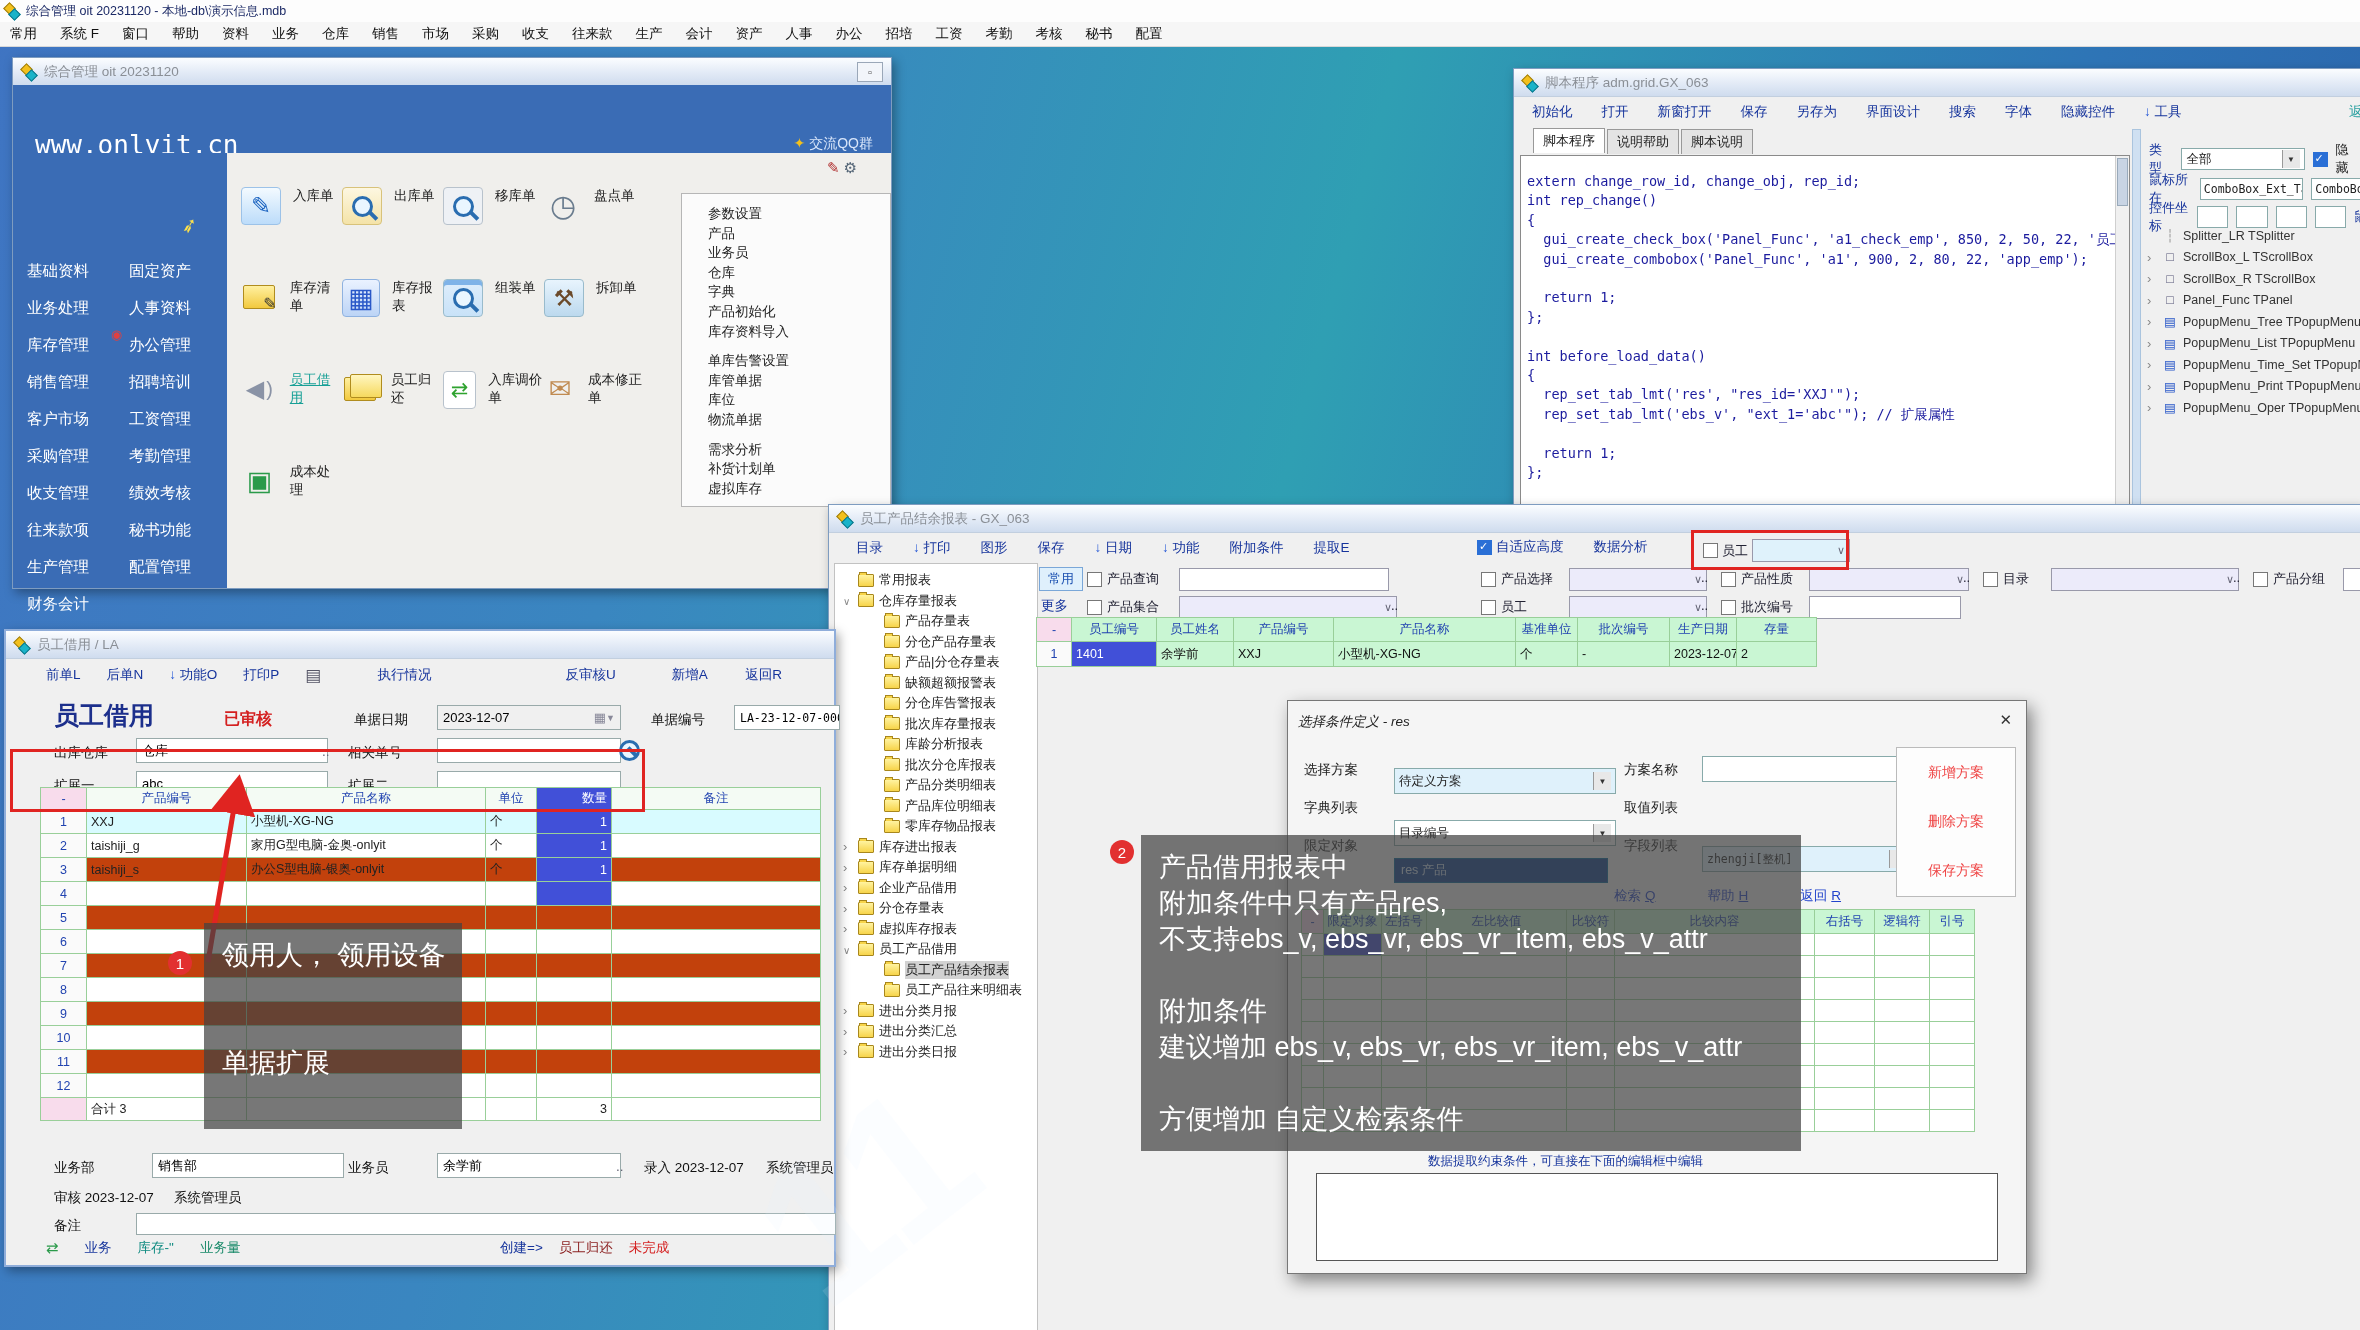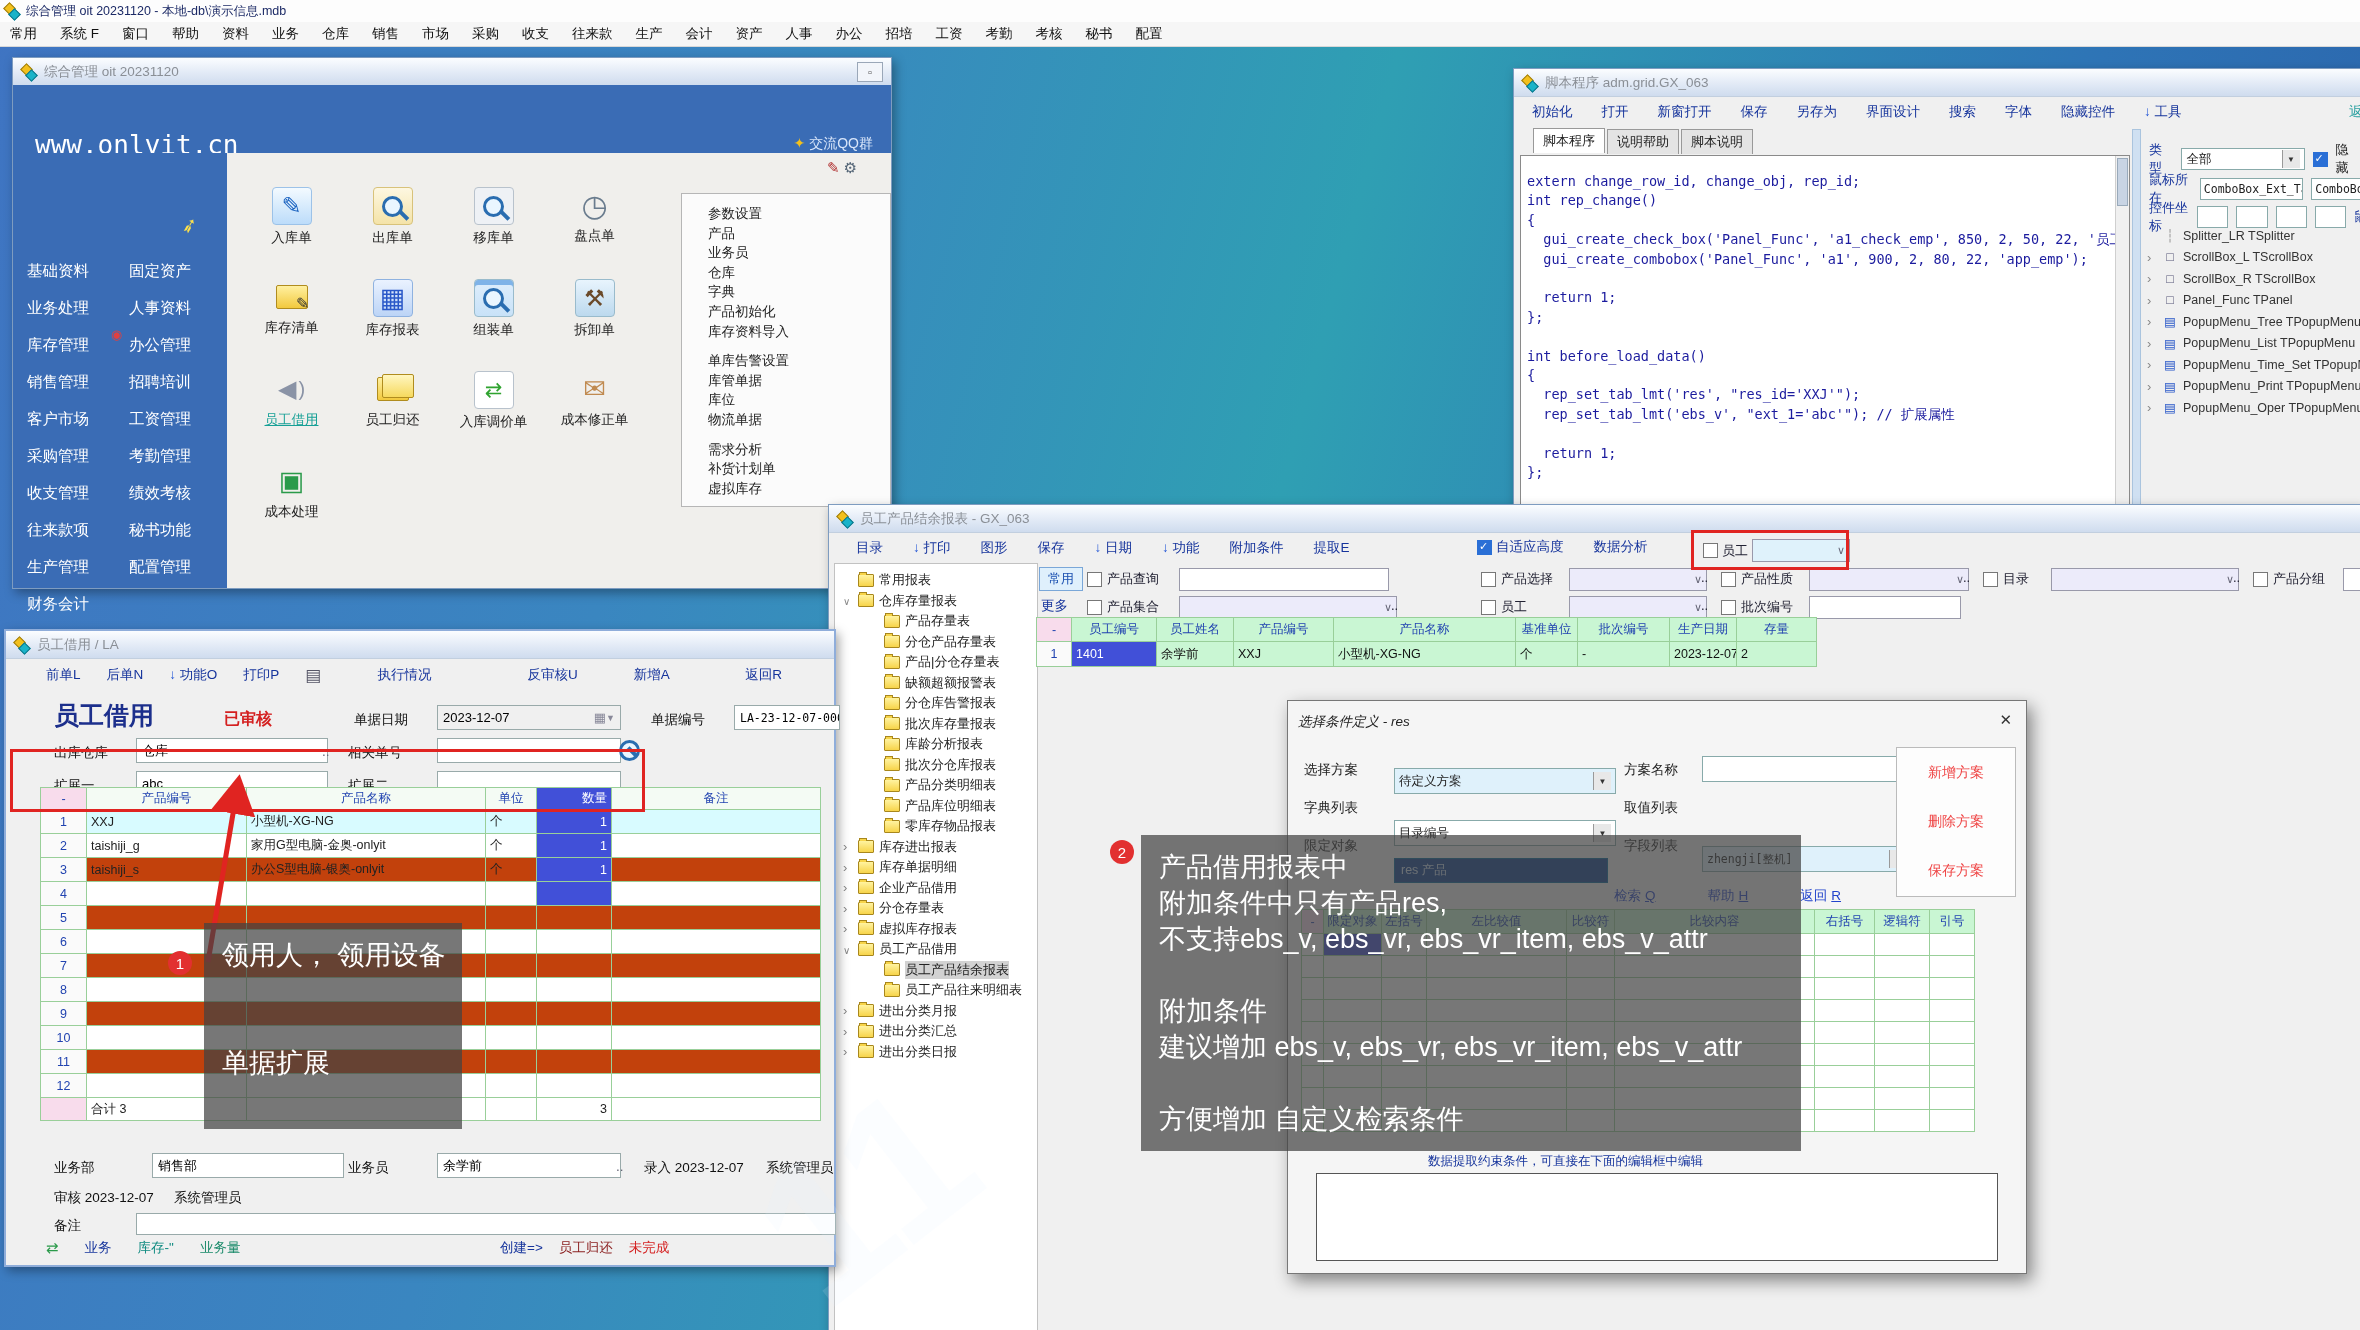--- a/index.html
+++ b/index.html
@@ -20,21 +20,21 @@
   .topbar{left:0;top:0;width:2360px;height:22px;background:#fdfdfd;display:flex;align-items:center;gap:6px;padding-left:4px;font-size:12.5px;color:#1c2a66;}
   .menubar{left:0;top:22px;width:2360px;height:24px;background:#f6f6f6;display:flex;align-items:center;gap:23px;padding-left:10px;font-size:13.5px;color:#111;border-bottom:1px solid #d8d8d8;}
   
   .blueband{position:absolute;left:0;top:27px;width:100%;height:68px;background:#3a6cb5;}
   .site{position:absolute;left:22px;top:45px;color:#fff;font-size:26px;font-family:"DejaVu Sans Mono",monospace;}
   .qq{position:absolute;right:18px;top:50px;color:#d9e6fa;font-size:14px;}
   .mw-body{position:absolute;left:0;top:95px;right:0;bottom:0;background:#3a6cb5;}
   .graypanel{position:absolute;left:214px;top:0;right:0;bottom:0;background:#f0efec;}
   .side-item{height:37px;display:flex;align-items:center;color:#fff;font-size:15.5px;white-space:nowrap;}
   .icon-grid{position:absolute;left:14px;top:30px;display:grid;grid-template-columns:repeat(4,101px);grid-auto-rows:92px;}
-  .gi{display:flex;flex-direction:column;align-items:center;gap:4px;padding-top:4px;}
+  .gi{display:flex;flex-direction:row;gap:12px;padding-top:4px;}
   .gi .lbl{font-size:13.5px;color:#222;}
   .gi.hl .lbl{color:#17a096;text-decoration:underline;}
   .ic{width:38px;height:36px;display:flex;align-items:center;justify-content:center;position:relative;border-radius:4px;}
   .ic.page-pencil{background:linear-gradient(#f3faff,#bcdcfa);border:1px solid #9cc2e8;}
   .ic.page-pencil::before{content:"✎";font-size:24px;color:#1b63c0;}
   .ic.magnifier-doc{background:linear-gradient(#fdf7e1,#f4e3a8);border:1px solid #d8c27a;}
   .ic.magnifier,.ic.magnifier-color{background:#eef1f5;border:1px solid #b8c2cc;}
   .ic.magnifier-color{background:linear-gradient(#dfeefc,#c8e2f8);border:1px solid #9bc;box-shadow:inset 0 5px 0 #7fb3e8;}
   .ic.magnifier::before,.ic.magnifier-doc::before,.ic.magnifier-color::before,.mini-mag::before
    {content:"";width:15px;height:15px;border:3px solid #2a6db0;border-radius:50%;background:#eaf6ff;}
@@ -711,21 +711,21 @@
       </span>
     <span>员工借用 / LA</span>
   </div>
   <div class="bw-toolbar">
     <span class="tlink">前单L</span>
     <span class="tlink">后单N</span>
     <span class="tlink"><span class="dn">↓</span> <span>功能O</span></span>
     <span class="tlink">打印P</span>
     <span style="color:#556;font-size:17px;">▤</span>
     <span class="tlink" style="margin-left:30px;">执行情况</span>
-    <span class="tlink" style="margin-left:70px;">反审核U</span>
+    <span class="tlink" style="margin-left:108px;">反审核U</span>
     <span class="tlink" style="margin-left:30px;">新增A</span>
     <span class="tlink" style="margin-left:auto;padding-right:92px;">返回R</span>
   </div>
 
   <span class="abs doc-title" style="left:48px;top:68px;">员工借用</span>
   <span class="abs stamp" style="left:218px;top:78px;">已审核</span>
   <span class="field-lb" style="left:348px;top:80px;">单据日期</span>
   <span class="field-in field-ro" style="left:431px;top:74px;width:172px;">
     <span>2023-12-07</span>
     <span style="margin-left:auto;color:#889;">▦</span>

